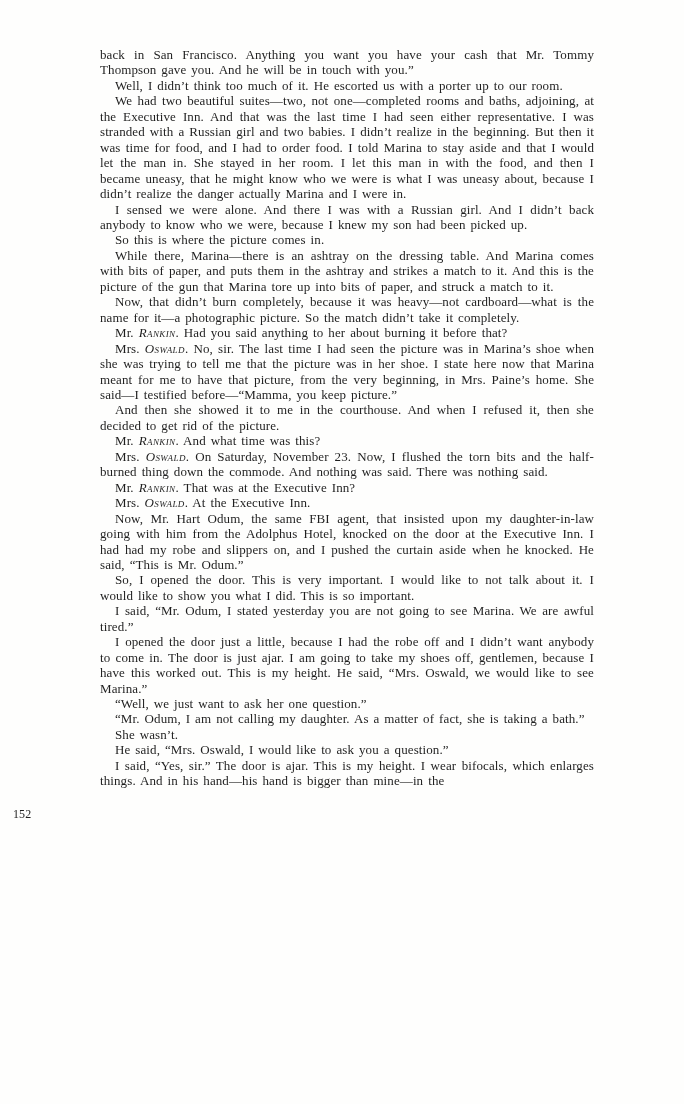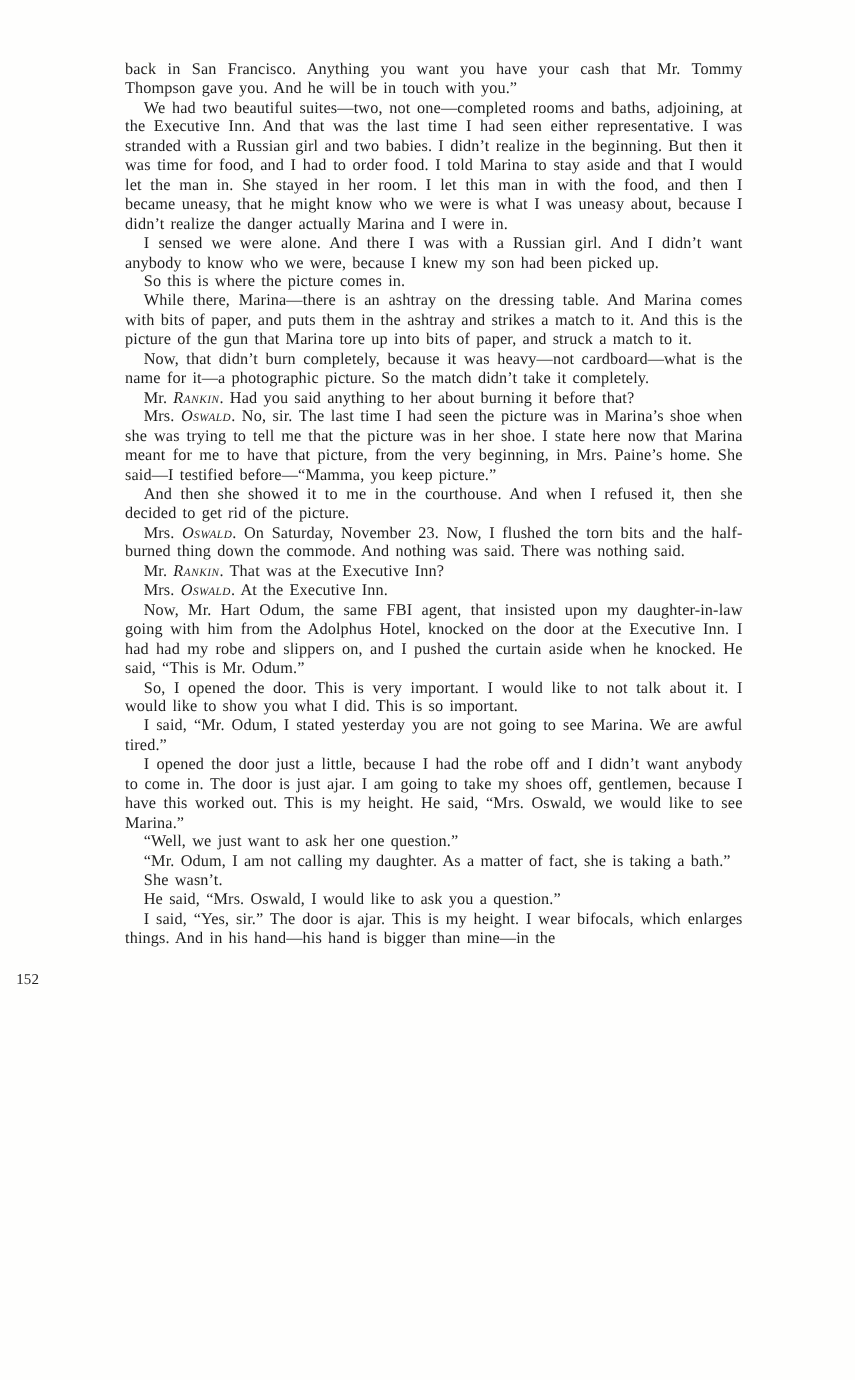--- a/index.html
+++ b/index.html
@@ -45,28 +45,30 @@
     text-indent: 0;
     word-spacing: normal;
   }
 </style>
 </head>
 <body>
 
 <div class="page" style="background: rgb(254, 254, 253); color: rgb(31, 31, 31);">
   <div class="text-block">
       <p class="para"><span>back in San Francisco.  Anything you want you have your cash that Mr. Tommy Thompson gave you.  And he will be in touch with you.”</span></p>
+      <p class="para indent"><span>Well, I didn’t think too much of it.  He escorted us with a porter up to our room.</span></p>
       <p class="para indent"><span>We had two beautiful suites—two, not one—completed rooms and baths, adjoining, at the Executive Inn.  And that was the last time I had seen either representative.  I was stranded with a Russian girl and two babies.  I didn’t realize in the beginning.  But then it was time for food, and I had to order food.  I told Marina to stay aside and that I would let the man in.  She stayed in her room.  I let this man in with the food, and then I became uneasy, that he might know who we were is what I was uneasy about, because I didn’t realize the danger actually Marina and I were in.</span></p>
-      <p class="para indent"><span>I sensed we were alone.  And there I was with a Russian girl.  And I didn’t want anybody to know who we were, because I knew my son had been picked up.</span></p>
+      <p class="para indent"><span>I sensed we were alone.  And there I was with a Russian girl.  And I didn’t back anybody to know who we were, because I knew my son had been picked up.</span></p>
       <p class="para indent"><span>So this is where the picture comes in.</span></p>
       <p class="para indent"><span>While there, Marina—there is an ashtray on the dressing table.  And Marina comes with bits of paper, and puts them in the ashtray and strikes a match to it.  And this is the picture of the gun that Marina tore up into bits of paper, and struck a match to it.</span></p>
       <p class="para indent"><span>Now, that didn’t burn completely, because it was heavy—not cardboard—what is the name for it—a photographic picture.  So the match didn’t take it completely.</span></p>
       <p class="para indent"><span>Mr. </span><span class="smallcaps">Rankin</span><span>. Had you said anything to her about burning it before that?</span></p>
       <p class="para indent"><span>Mrs. </span><span class="smallcaps">Oswald</span><span>. No, sir.  The last time I had seen the picture was in Marina’s shoe when she was trying to tell me that the picture was in her shoe.  I state here now that Marina meant for me to have that picture, from the very beginning, in Mrs. Paine’s home.  She said—I testified before—“Mamma, you keep picture.”</span></p>
       <p class="para indent"><span>And then she showed it to me in the courthouse.  And when I refused it, then she decided to get rid of the picture.</span></p>
+      <p class="para indent"><span>Mr. </span><span class="smallcaps">Rankin</span><span>. And what time was this?</span></p>
       <p class="para indent"><span>Mrs. </span><span class="smallcaps">Oswald</span><span>. On Saturday, November 23.  Now, I flushed the torn bits and the half-burned thing down the commode.  And nothing was said.  There was nothing said.</span></p>
       <p class="para indent"><span>Mr. </span><span class="smallcaps">Rankin</span><span>. That was at the Executive Inn?</span></p>
       <p class="para indent"><span>Mrs. </span><span class="smallcaps">Oswald</span><span>. At the Executive Inn.</span></p>
       <p class="para indent"><span>Now, Mr. Hart Odum, the same FBI agent, that insisted upon my daughter-in-law going with him from the Adolphus Hotel, knocked on the door at the Executive Inn.  I had had my robe and slippers on, and I pushed the curtain aside when he knocked.  He said, “This is Mr. Odum.”</span></p>
       <p class="para indent"><span>So, I opened the door.  This is very important.  I would like to not talk about it.  I would like to show you what I did.  This is so important.</span></p>
       <p class="para indent"><span>I said, “Mr. Odum, I stated yesterday you are not going to see Marina. We are awful tired.”</span></p>
       <p class="para indent"><span>I opened the door just a little, because I had the robe off and I didn’t want anybody to come in.  The door is just ajar.  I am going to take my shoes off, gentlemen, because I have this worked out.  This is my height.  He said, “Mrs. Oswald, we would like to see Marina.”</span></p>
       <p class="para indent"><span>“Well, we just want to ask her one question.”</span></p>
       <p class="para indent"><span>“Mr. Odum, I am not calling my daughter.  As a matter of fact, she is taking a bath.”</span></p>
       <p class="para indent"><span>She wasn’t.</span></p>

